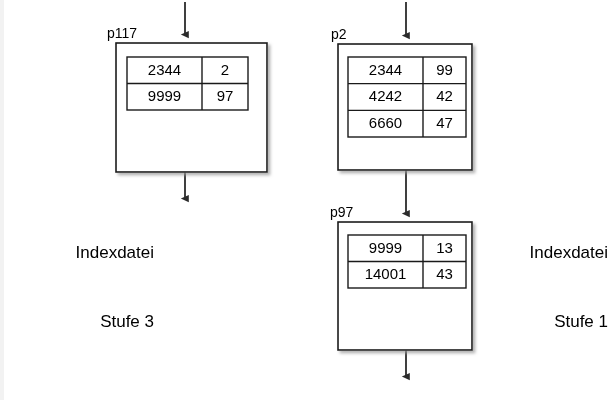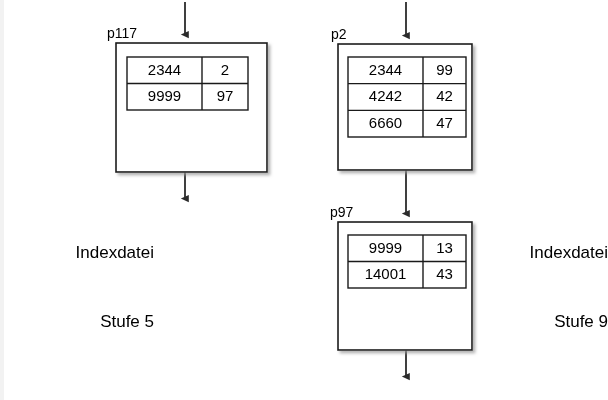--- a/index.html
+++ b/index.html
@@ -138,21 +138,21 @@
           <text x="444.5" y="248.75" class="cell-text">13</text>
           <line x1="348" y1="261.5" x2="466" y2="261.5" stroke="#1a1a1a" stroke-width="1.4"></line>
           <text x="385.5" y="275.25" class="cell-text">14001</text>
           <text x="444.5" y="275.25" class="cell-text">43</text>
         </g>
       </g>
   </svg>
 
   <div class="side-caption" id="caption-left">
     <div>Indexdatei</div>
-    <div>Stufe 5</div>
+    <div>Stufe 3</div>
   </div>
 
   <div class="side-caption" id="caption-right">
     <div>Indexdatei</div>
-    <div>Stufe 9</div>
+    <div>Stufe 1</div>
   </div>
 
 </div>
 
 </body></html>

